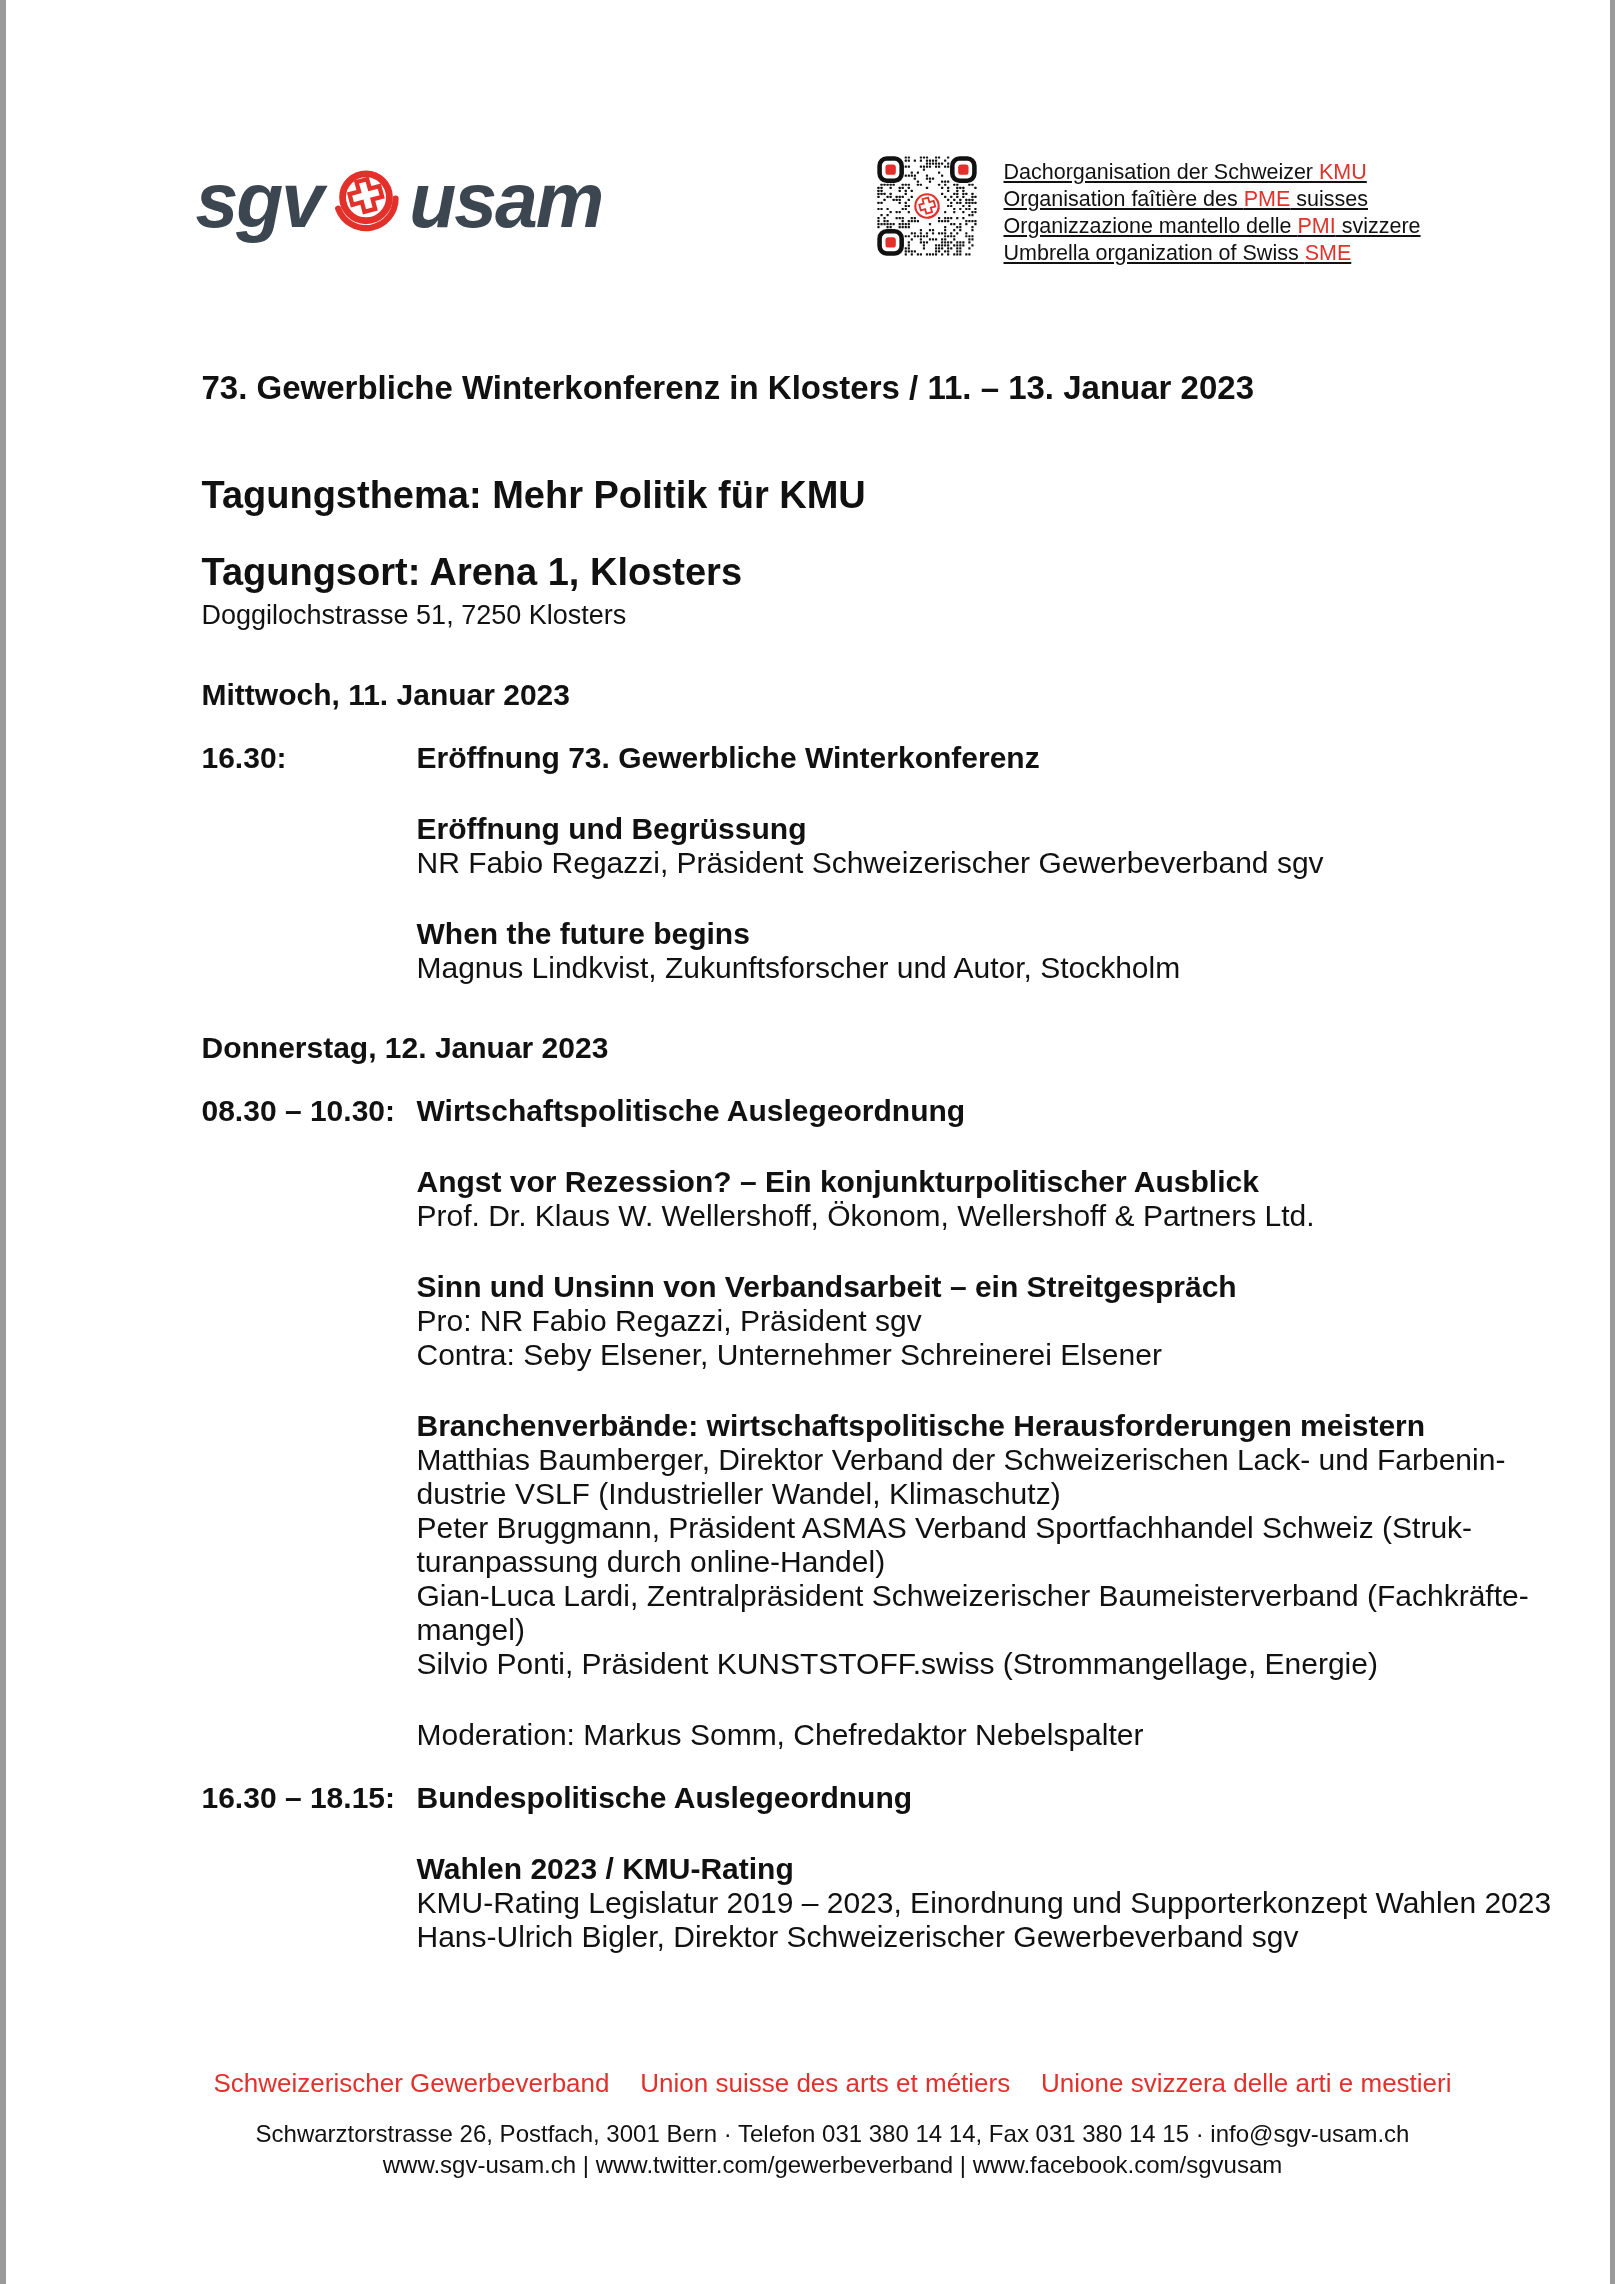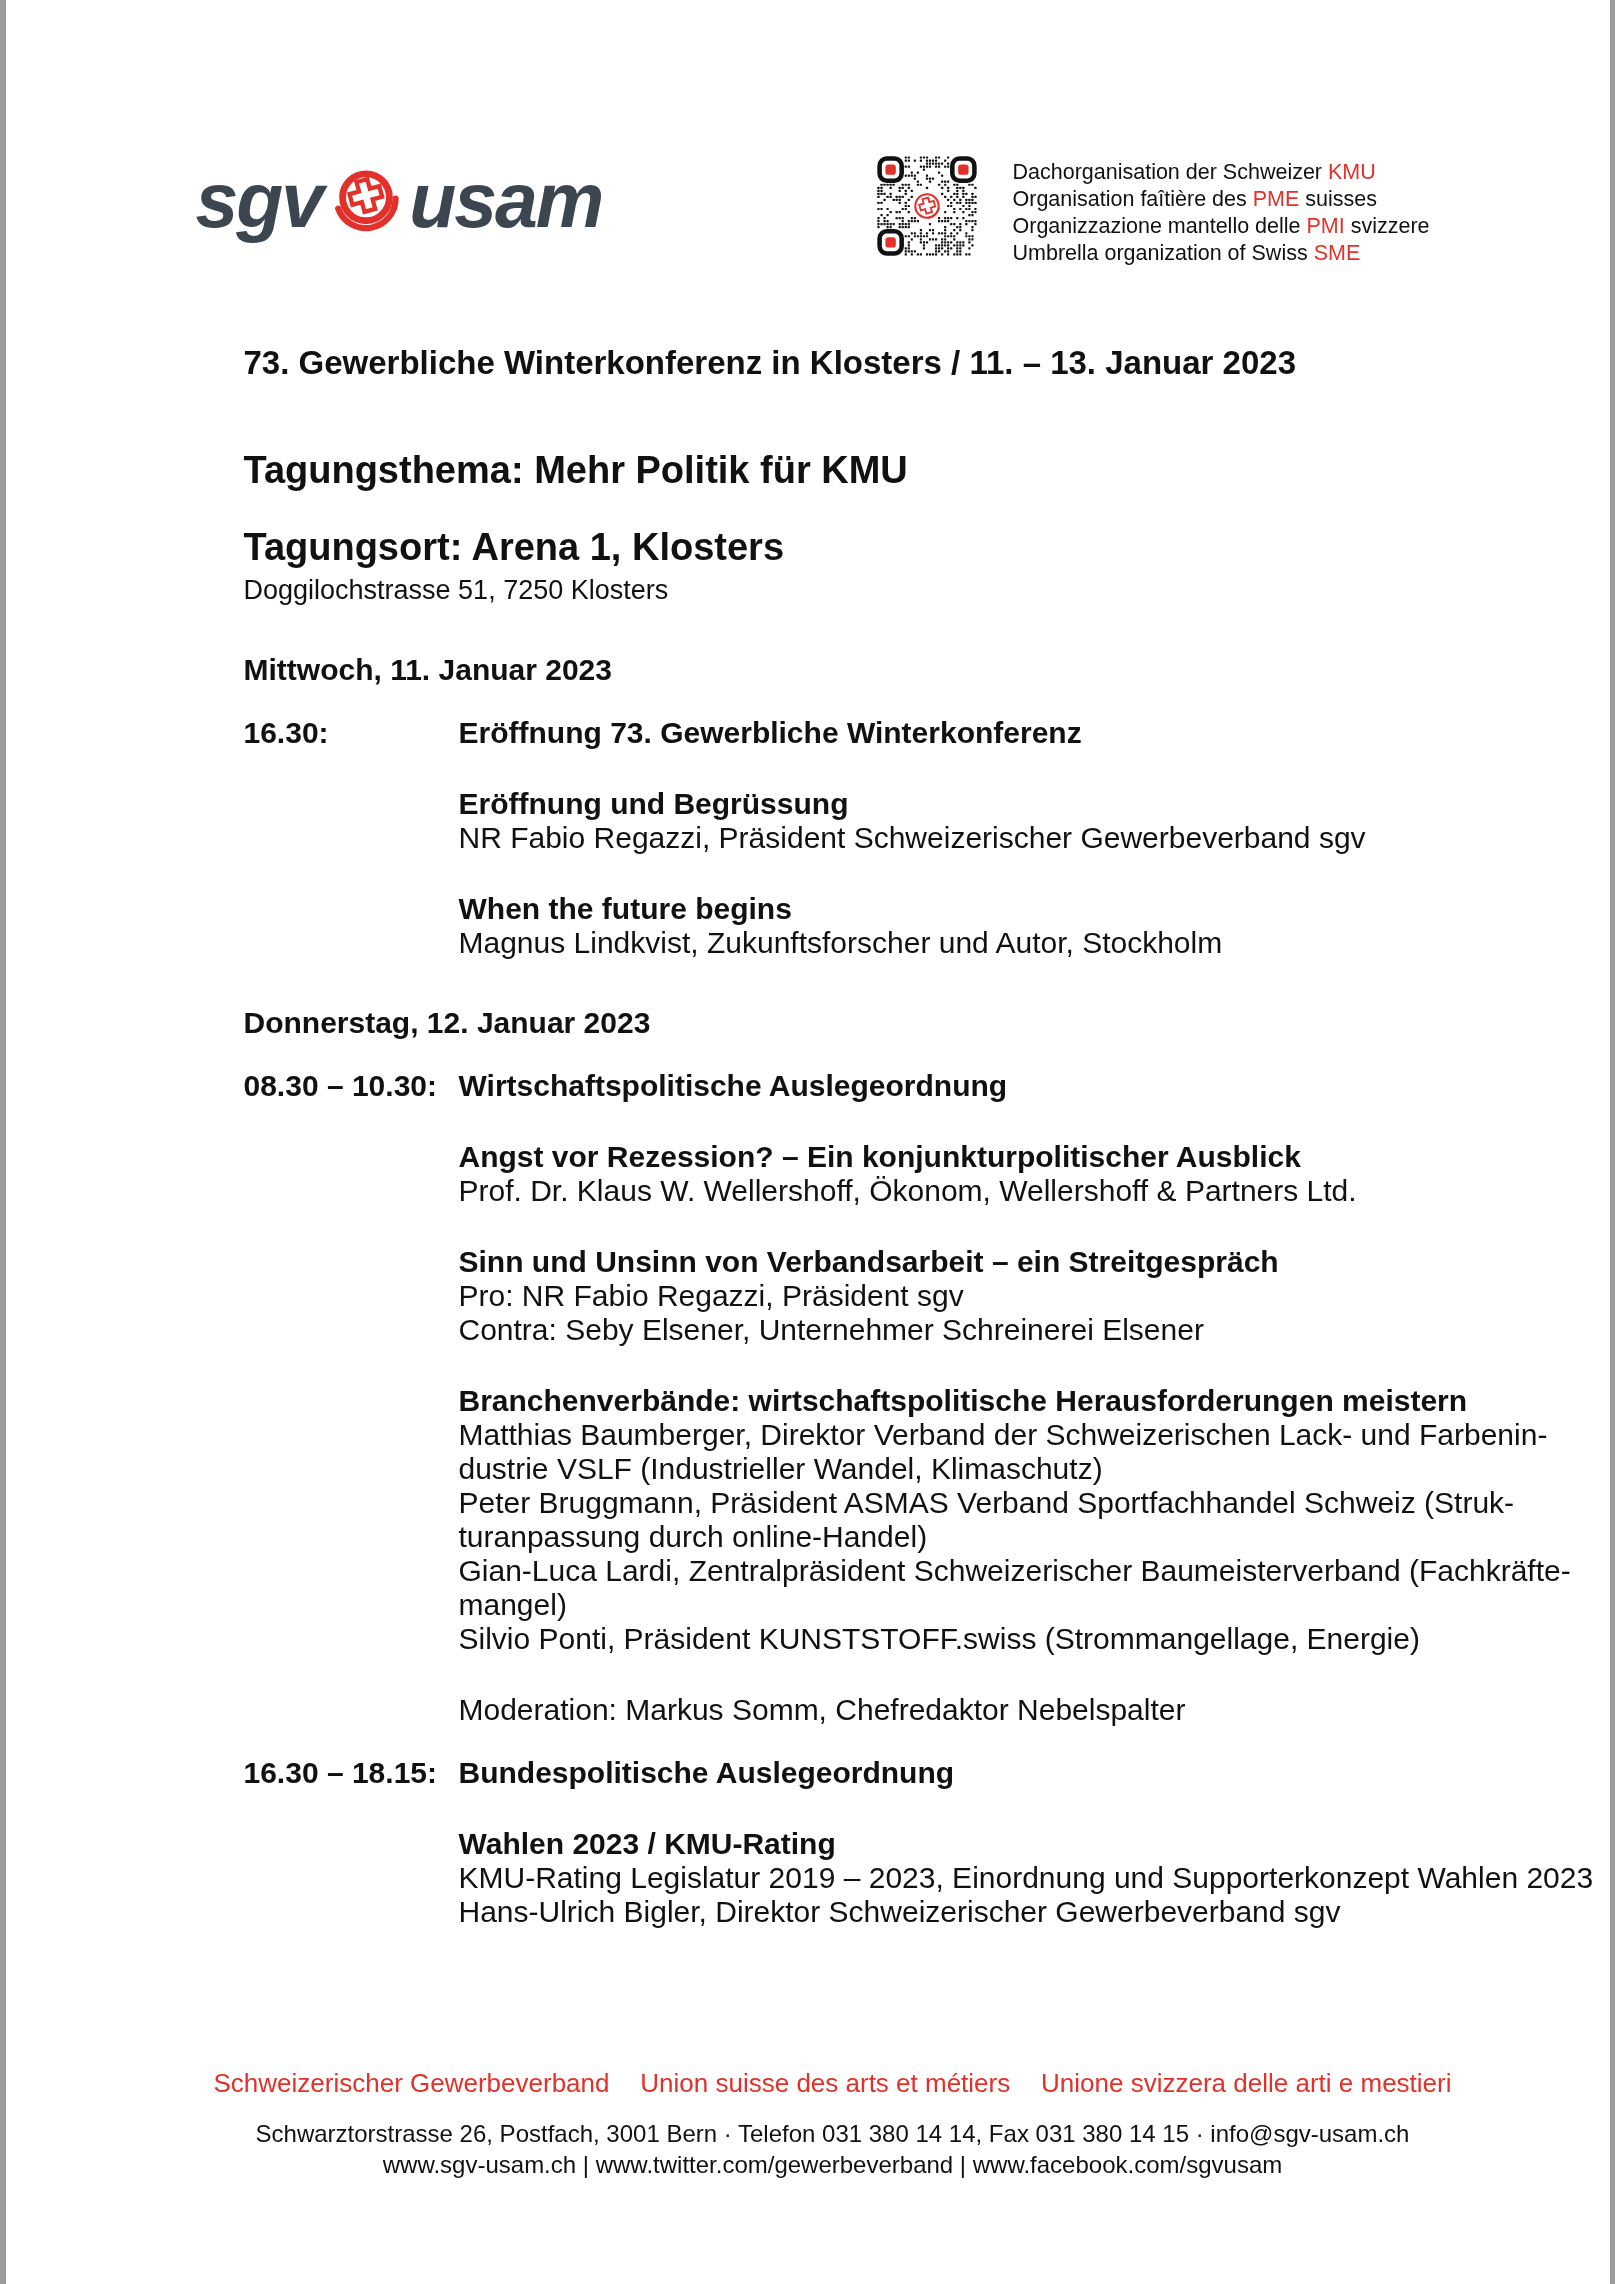--- a/index.html
+++ b/index.html
@@ -19,28 +19,28 @@
     display:flex; align-items:center;
   }
   .logo-text {
     font-size:77px; font-weight:bold; font-style:italic;
     color:#3c4650; letter-spacing:-2px; line-height:1;
   }
   .logo-emblem { width:74px; height:74px; margin:0 6.5px; }
 
   .header-right {
     position:absolute; left:871px; top:156px;
-    display:flex; align-items:flex-start; gap:36px;
+    display:flex; align-items:flex-start; gap:27px;text-decoration:underline;
   }
   .qr { width:100px; height:100px; flex:0 0 auto; }
   .org-block { font-size:21.5px; line-height:27px; padding-top:2.6px; }
   .org-line .red { color:#e2312a; }
 
   
-  .main { position:absolute; left:196px; top:344px; width:1281px;margin-left:42px; }
+  .main { position:absolute; left:196px; top:369px; width:1281px; }
   .doc-title { margin:0; font-size:33px; line-height:38px; font-weight:bold; white-space:nowrap; }
   .doc-theme { margin:66px 0 0 0; font-size:38px; line-height:44px; font-weight:bold; white-space:nowrap; }
   .doc-venue { margin:33px 0 0 0; font-size:38px; line-height:44px; font-weight:bold; white-space:nowrap; }
   .venue-address { margin-top:5.2px; font-size:27px; line-height:33px; white-space:nowrap; }
 
   .day-heading { margin-top:46px; font-size:30px; line-height:34px; font-weight:bold; white-space:nowrap; }
   .slot { margin-top:29px; }
   .slot-row {
     display:grid; grid-template-columns:215px 1fr;
     font-size:30px; line-height:34px; font-weight:bold; white-space:nowrap;

